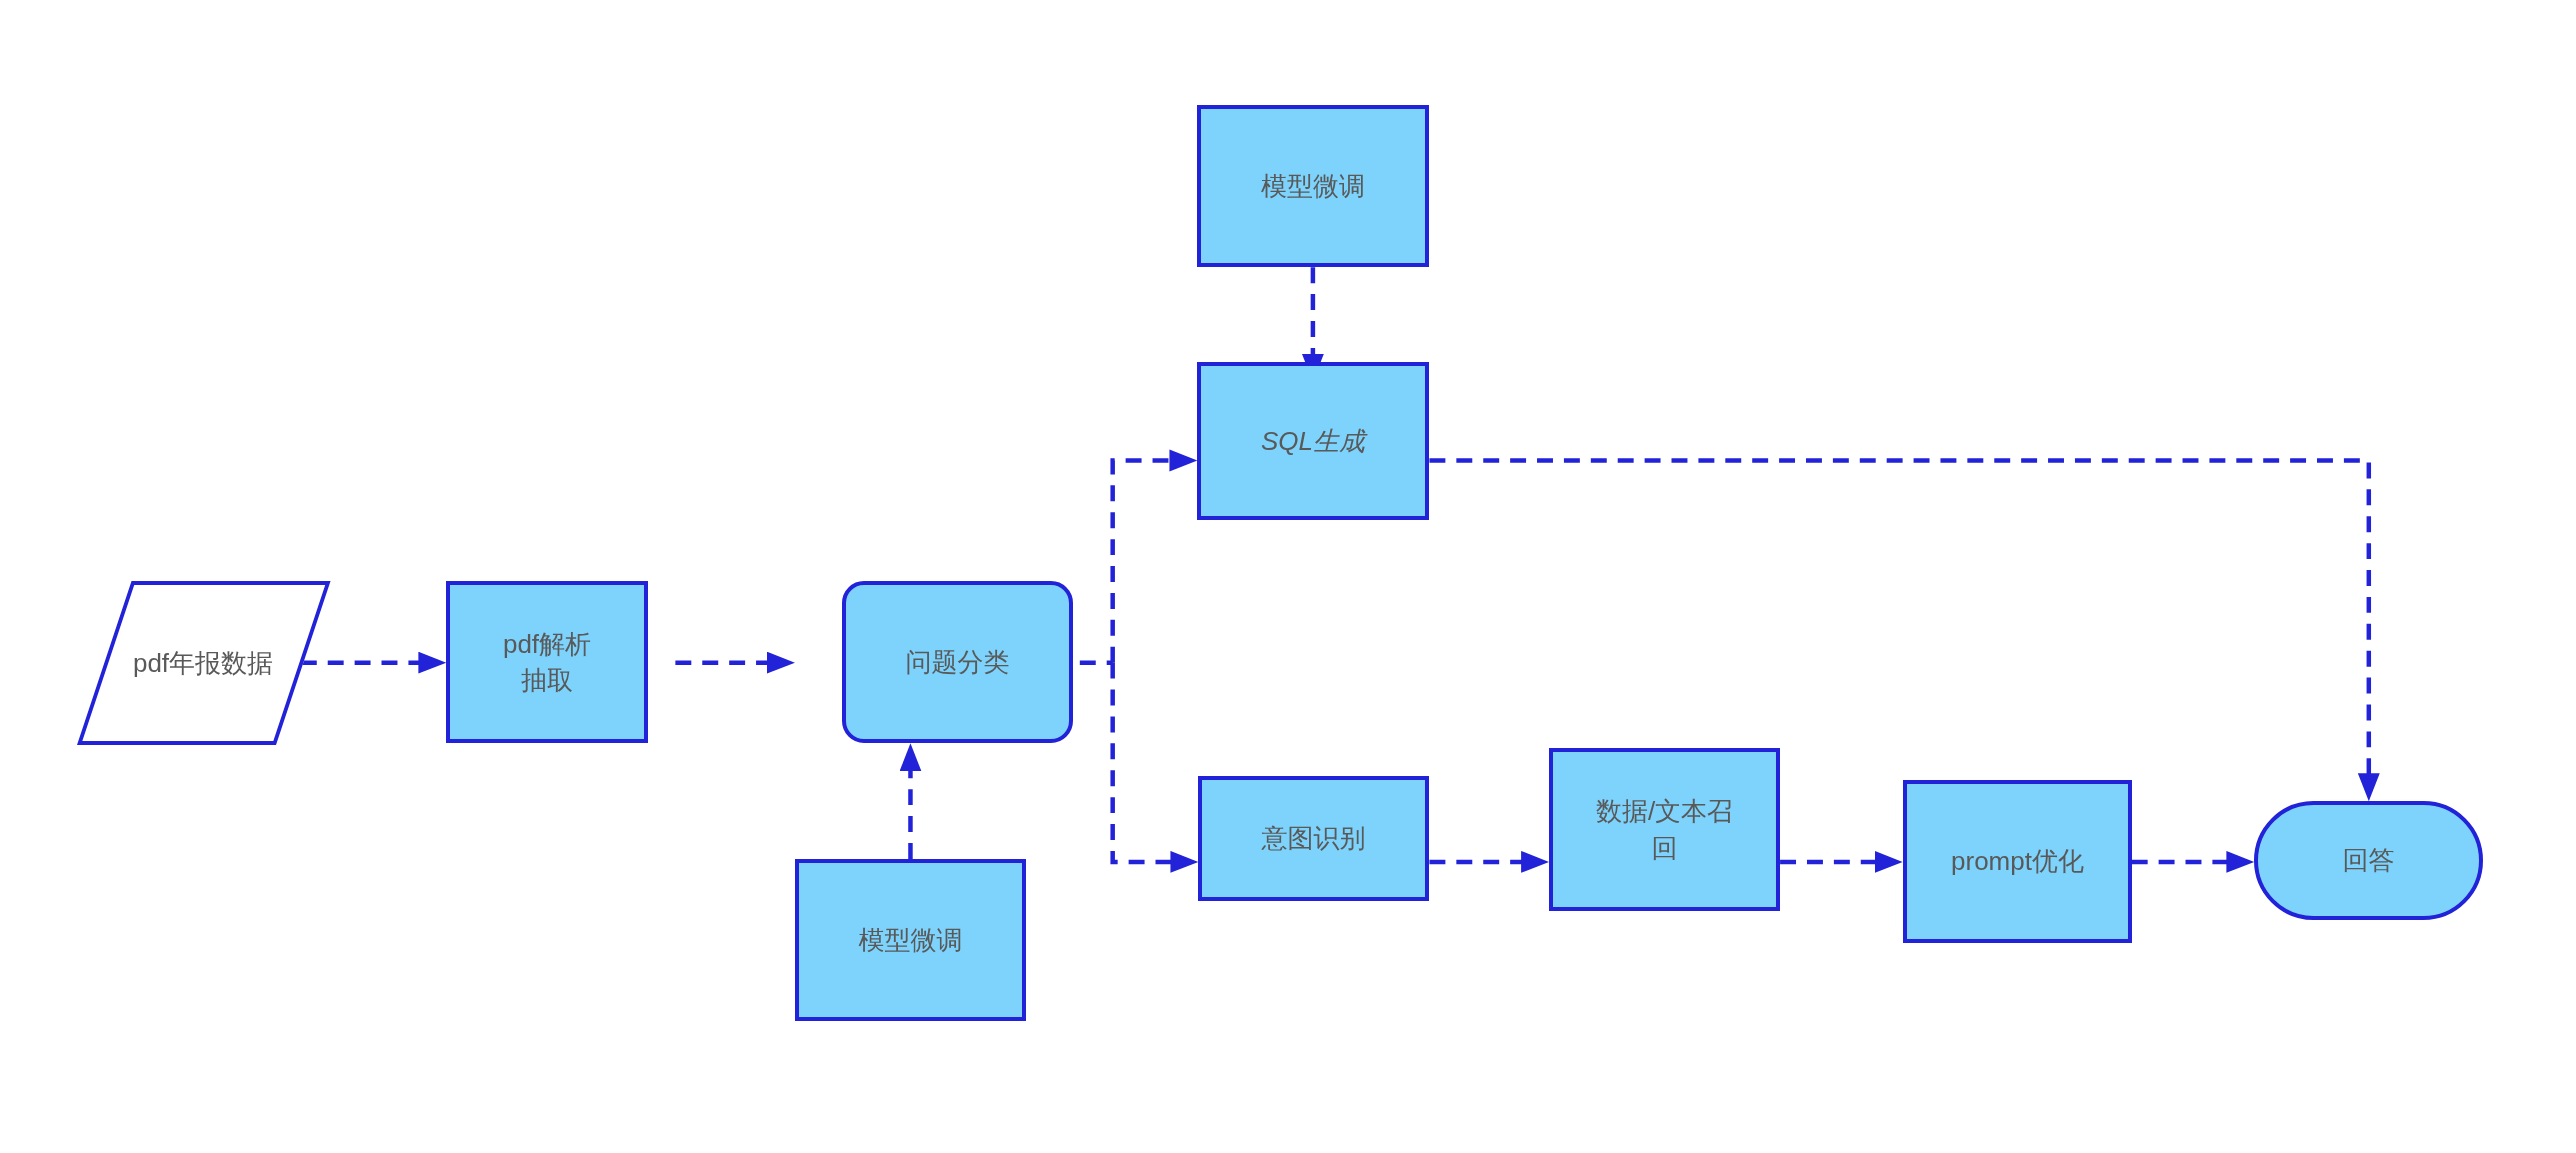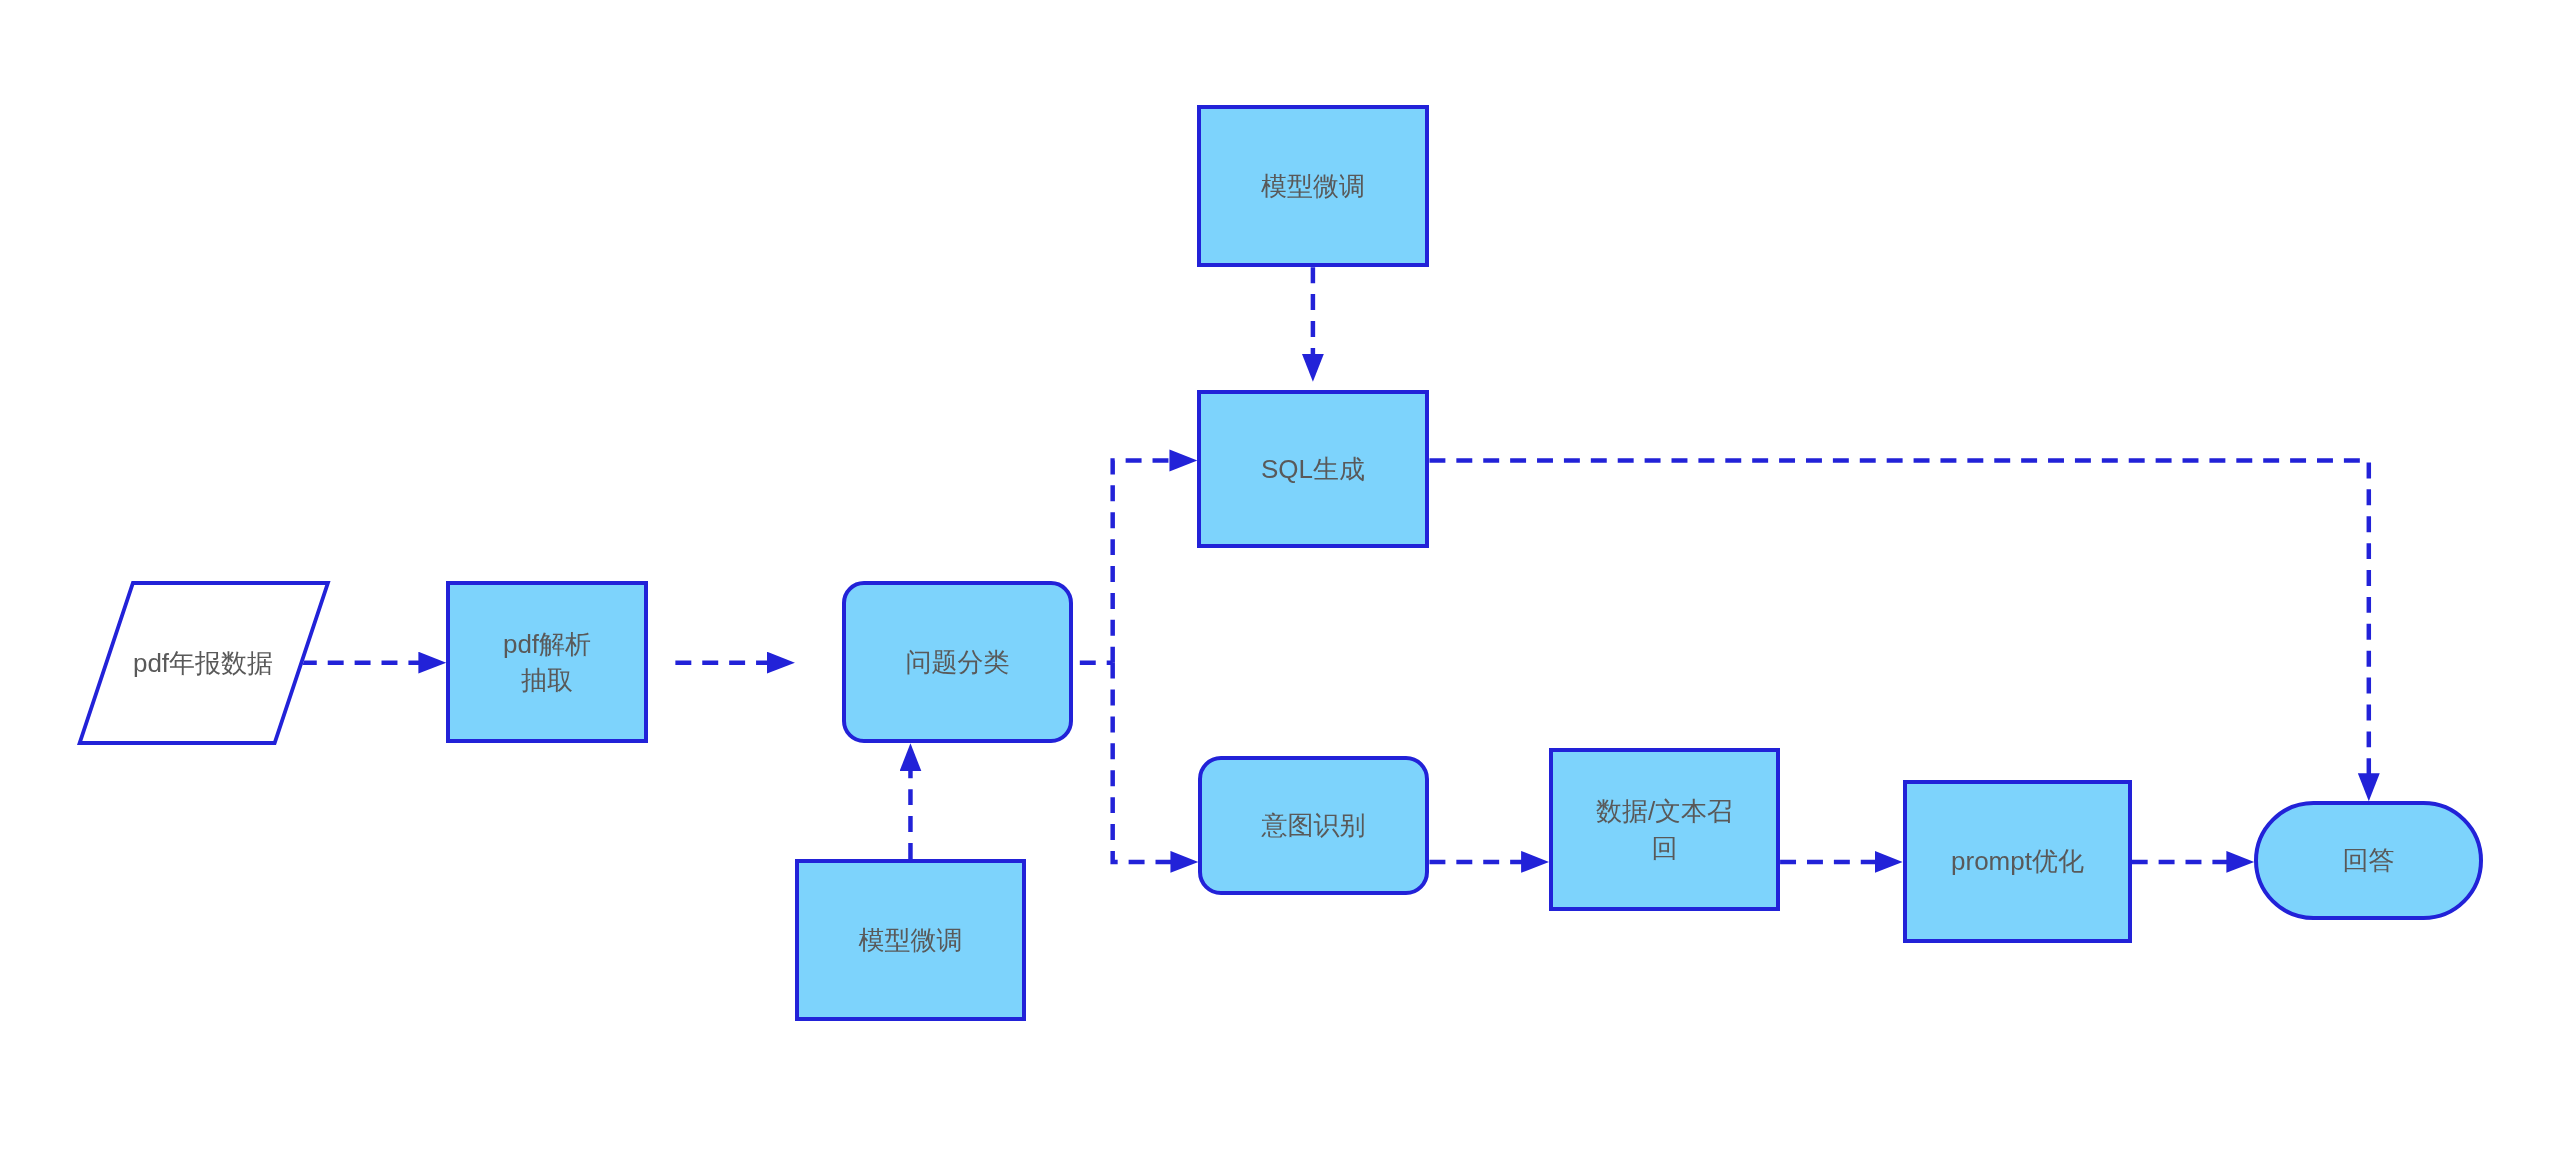--- a/index.html
+++ b/index.html
@@ -85,42 +85,42 @@
     <path class="edge" d="M1435 462 H2378 V777" marker-end="url(#arrow)"></path>
     <path class="edge" d="M1435 865 H1528" marker-end="url(#arrow)"></path>
     <path class="edge" d="M1787 865 H1883" marker-end="url(#arrow)"></path>
     <path class="edge" d="M2140 865 H2236" marker-end="url(#arrow)"></path>
   </svg>
 
   <div class="node" style="left:1197px; top:105px; width:232px; height:162px;">
     <span>模型微调</span>
   </div>
 
-  <div class="node" style="left:1197px; top:390px; width:232px; height:158px;">
+  <div class="node" style="left:1197px; top:362px; width:232px; height:158px;font-style:italic;">
     <span>SQL生成</span>
   </div>
 
   <div class="para-shape" style="left:77px; top:581px; width:199px; height:164px;"></div>
   <div class="para-label" style="left:77px; top:581px; width:252px; height:164px;">
     <span>pdf年报数据</span>
   </div>
 
   <div class="node" style="left:446px; top:581px; width:202px; height:162px;align-items:center;">
     <span>pdf解析抽取</span>
   </div>
 
   <div class="node" style="left:842px; top:581px; width:231px; height:162px;border-radius:22px;">
     <span>问题分类</span>
   </div>
 
   <div class="node" style="left:795px; top:859px; width:231px; height:162px;">
     <span>模型微调</span>
   </div>
 
-  <div class="node" style="left:1198px; top:756px; width:231px; height:139px;border-radius:23px;">
+  <div class="node" style="left:1198px; top:776px; width:231px; height:125px;">
     <span>意图识别</span>
   </div>
 
   <div class="node" style="left:1549px; top:748px; width:231px; height:163px;">
     <span>数据/文本召回</span>
   </div>
 
   <div class="node" style="left:1903px; top:780px; width:229px; height:163px;">
     <span>prompt优化</span>
   </div>

